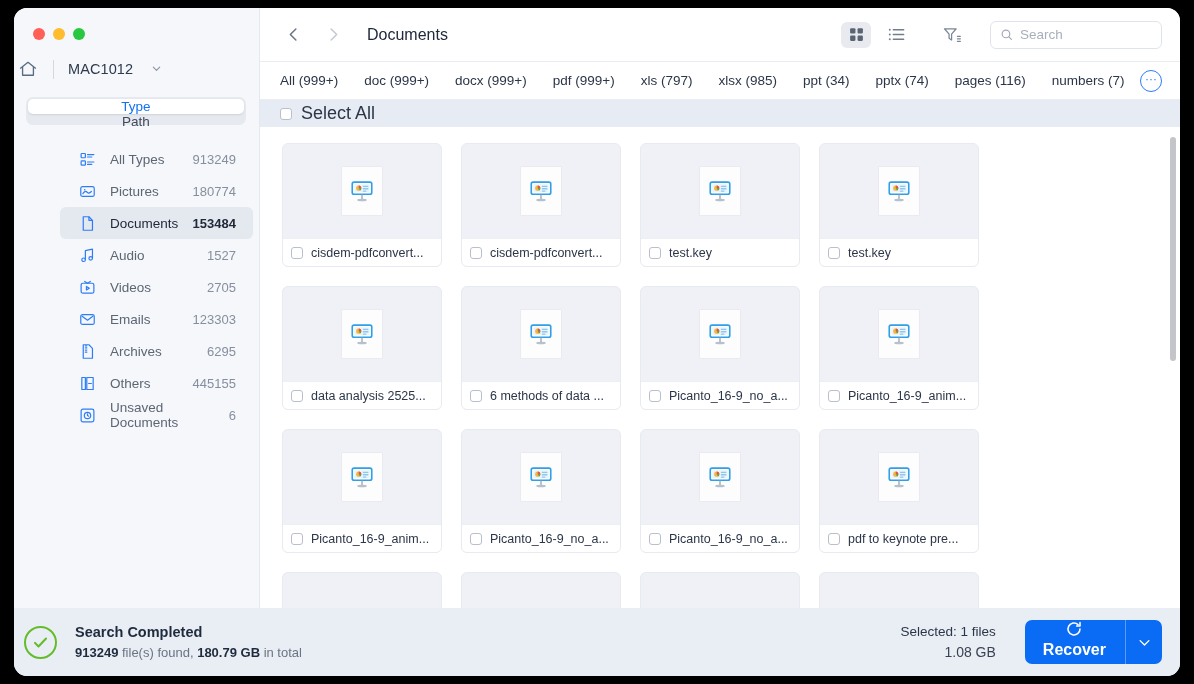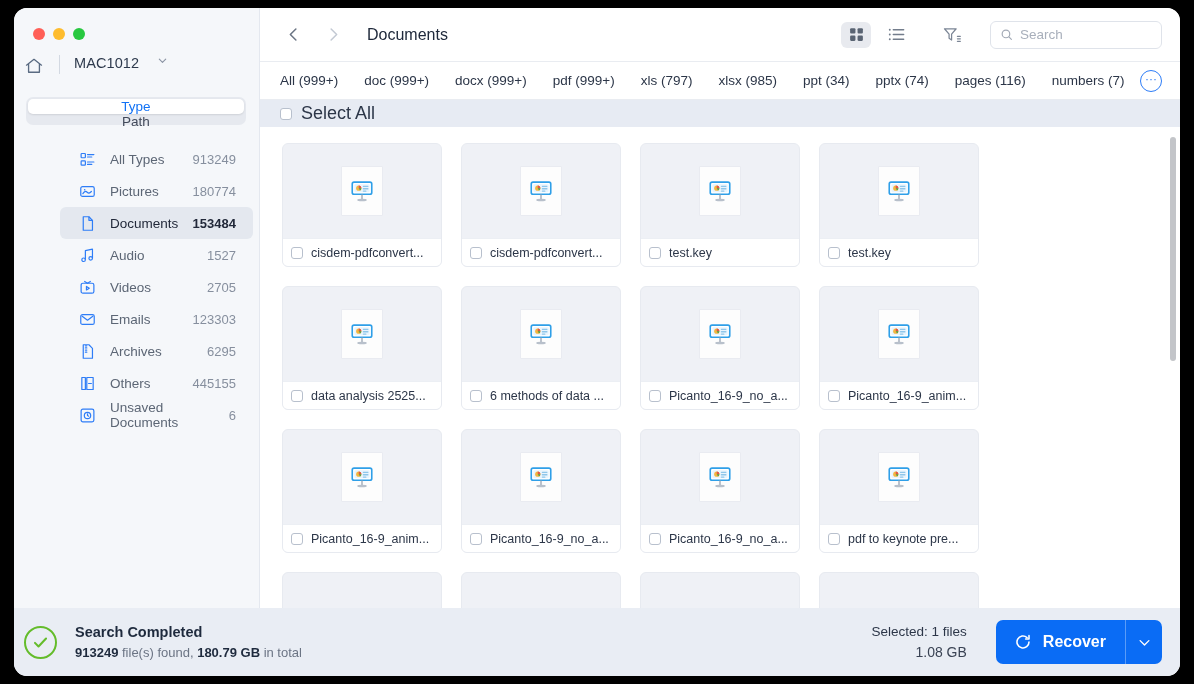--- a/index.html
+++ b/index.html
@@ -32,22 +32,22 @@
     display: flex; align-items: center; gap: 8px;
     padding: 15px 0 0 19px;
     height: 37px;
   }
   .dot { width: 12px; height: 12px; border-radius: 50%; }
   .dot.red { background: #ff5f57; }
   .dot.yellow { background: #febc2e; }
   .dot.green { background: #28c840; }
 
   .home-row {
-    display: flex; 
-    padding: 10px 0 0 9px;
+    display: flex; align-items: center;
+    padding: 10px 0 0 3px;
     height: 38px;
     gap: 14px;
   }
   .home-icon { width: 22px; height: 22px; color: #5a6b82; display: flex; align-items: center; justify-content: center;}
   .vdiv { width: 1px; height: 19px; background: #d3d9e2; }
   .mac-name { font-size: 14.5px; color: #2e3a4d; letter-spacing: .1px; }
   .chev-small { color: #8a93a3; font-size: 11px; margin-left: 4px; }
 
   .seg {
     margin: 14px 13px 0 12px;
@@ -178,21 +178,21 @@
   .status-sub { font-size: 13px; color: #6b7484; margin-top: 5px; }
   .status-sub b { color: #1e2a3d; }
   .status-spacer { flex: 1; }
   .sel-info { text-align: right; margin-right: 29px; }
   .sel-line1 { font-size: 13.5px; color: #2c3648; }
   .sel-line2 { font-size: 14px; color: #4b5costs; color:#3a4354; margin-top: 5px; }
   .recover {
     height: 44px; background: #0a6cf5; border-radius: 7px;
     display: flex; align-items: center; color: #fff;
   }
-  .recover-main { display: flex; align-items: center; gap: 11px; padding: 0 19px 0 18px; height: 100%; }
+  .recover-main { display: flex; align-items: center; gap: 3px; padding: 0 19px 0 18px; height: 100%; flex-direction: column; }
   .recover-label { font-size: 16px; font-weight: bold; }
   .recover-divider { width: 1px; height: 100%; background: rgba(255,255,255,.33); }
   .recover-caret { width: 36px; height: 100%; display: flex; align-items: center; justify-content: center; }
 </style>
 </head>
 <body>
 
 <div class="window">
   <div class="window-body">
 

